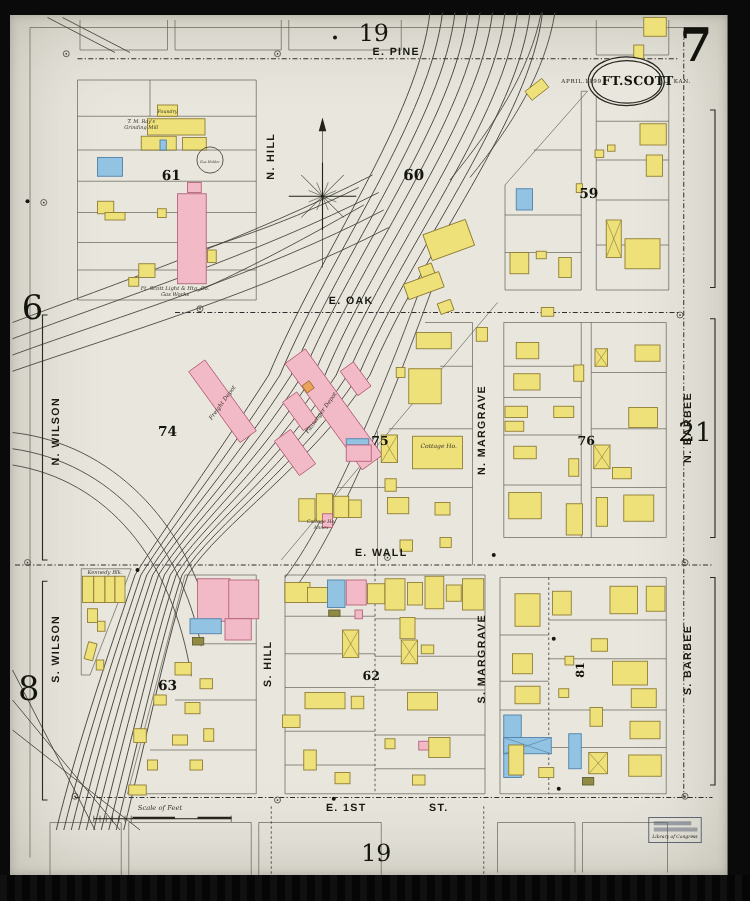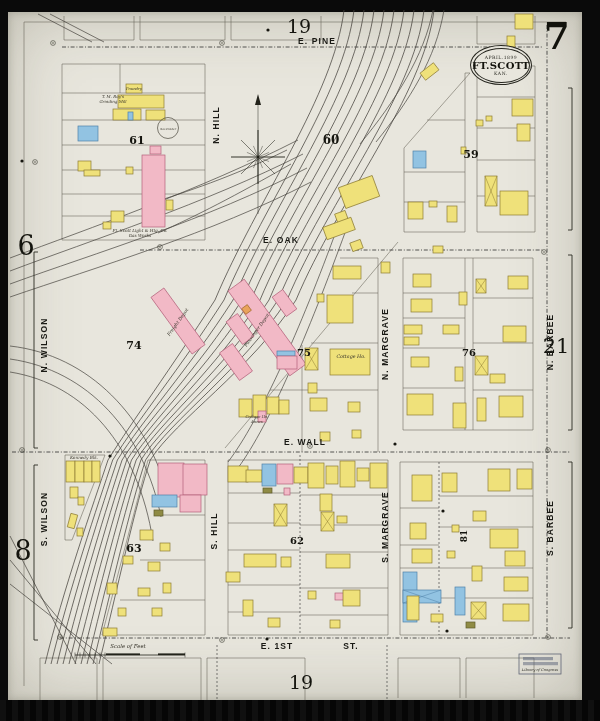--- a/index.html
+++ b/index.html
@@ -7,21 +7,21 @@
          font-family:"Liberation Sans",sans-serif;}
   .stage::after{content:"";position:absolute;left:0;top:700px;width:600px;height:21px;
          background:repeating-linear-gradient(90deg,#101010 0 6px,#060606 6px 12px);}
   .paper{position:absolute;left:8px;top:12px;width:574px;height:688px;background:#e8e6dd;
          box-shadow:inset 0 0 70px rgba(92,90,70,.30), inset 0 0 8px rgba(60,60,48,.28);z-index:1;}
   svg.map{position:absolute;left:0;top:0;z-index:2;}
   .sheet{position:absolute;left:544px;top:14px;width:40px;z-index:3;
          font-family:"DejaVu Serif",serif;font-weight:bold;font-size:37px;color:#12120c;}
   .stamp{position:absolute;left:470px;top:45px;width:60px;height:38px;z-index:3;
          border:1.6px solid #26261f;border-radius:50%;background:rgba(232,230,221,.92);
-         display:flex;flex-direction:column;align-items:center;justify-content:center;}
+         display:flex;flex-direction:row;align-items:center;justify-content:center;}
   .stamp::before{content:"";position:absolute;inset:1.5px;border:.8px solid #26261f;border-radius:50%;}
   .stamp-date{font-family:"DejaVu Serif",serif;font-size:4.5px;letter-spacing:.5px;color:#1d1d16;}
   .stamp-city{font-family:"DejaVu Serif",serif;font-weight:bold;font-size:10px;letter-spacing:.3px;color:#12120c;line-height:1.1;}
   .stamp-state{font-family:"DejaVu Serif",serif;font-size:4.5px;letter-spacing:.6px;color:#1d1d16;}
   text{fill:#1c1c16;}
   .t-street{font-family:"Liberation Sans",sans-serif;font-weight:bold;letter-spacing:1.1px;fill:#191914;}
   .t-mnum{font-family:"DejaVu Serif",serif;fill:#14140e;}
   .t-bnum{font-family:"DejaVu Serif",serif;font-weight:bold;fill:#14140e;}
   .t-land{font-family:"DejaVu Serif",serif;font-style:italic;fill:#37342a;}
 </style>

